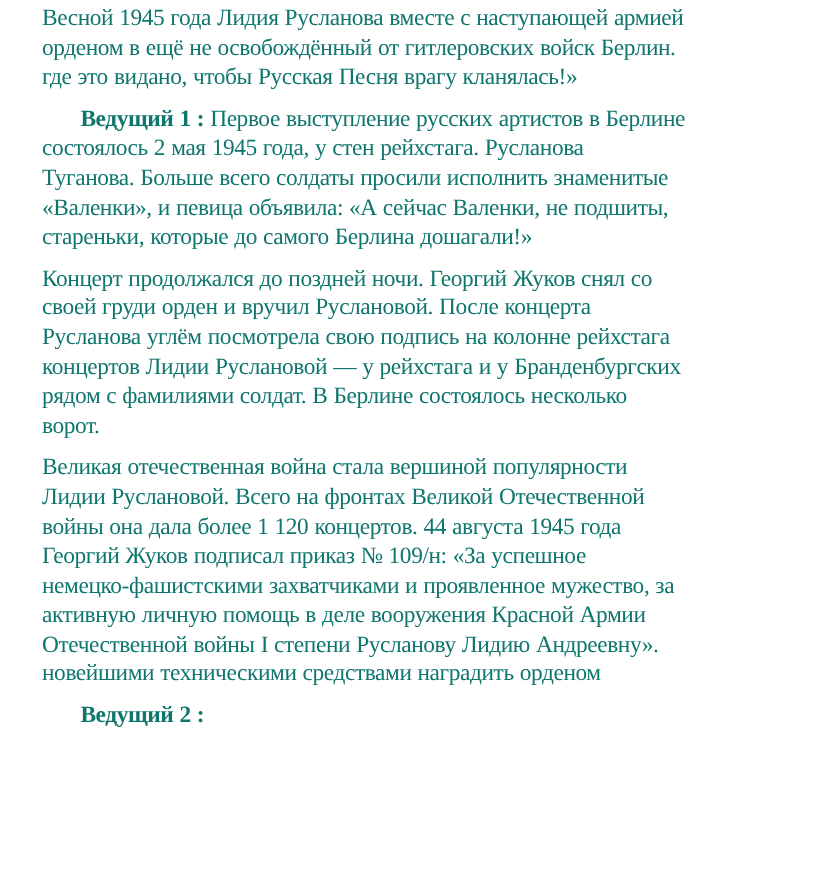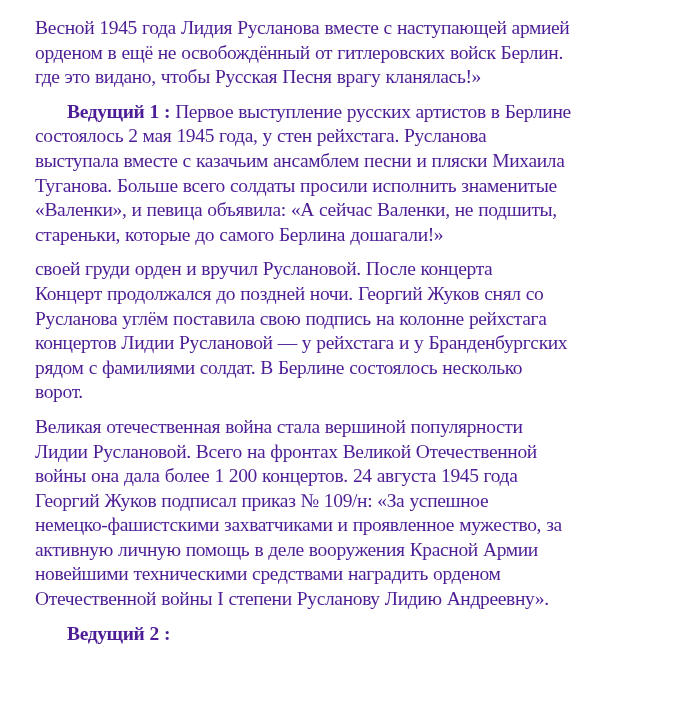--- a/index.html
+++ b/index.html
@@ -1,23 +1,23 @@
 <!DOCTYPE html>
 <html><head>
 <meta charset="utf-8">
 <style>
   html, body { margin: 0; padding: 0; background: #ffffff; }
   body { width: 682px; height: 724px; overflow: hidden; }
   .page {
     position: relative;
-    padding: 16px 8px 0 35px;
+    padding: 4px 8px 0 35px;
     font-family: "Liberation Serif", "DejaVu Serif", serif;
     font-size: 19.5px;
     line-height: 24.6px;
-    color: #4c1d95;
+    color: #0f766e;
     letter-spacing: -0.35px;
     word-spacing: 0.5px;
   }
   .para { margin: 0 0 10px 0; }
   .line { display: block; white-space: nowrap; }
   .bold { font-weight: bold; margin-left: 32px; }
 </style>
 </head>
 <body>
 
@@ -25,43 +25,42 @@
 
   <p class="para">
     <span class="line">Весной 1945 года Лидия Русланова вместе с наступающей армией</span>
     <span class="line">орденом в ещё не освобождённый от гитлеровских войск Берлин.</span>
     <span class="line">где это видано, чтобы Русская Песня врагу кланялась!»</span>
   </p>
 
   <p class="para">
     <span class="line"><span class="bold">Ведущий 1 :</span><span> Первое выступление русских артистов в Берлине</span></span>
     <span class="line">состоялось 2 мая 1945 года, у стен рейхстага. Русланова</span>
-    <span class="line">выступала вместе с казачьим ансамблем песни и пляски Михаила</span>
     <span class="line">Туганова. Больше всего солдаты просили исполнить знаменитые</span>
     <span class="line">«Валенки», и певица объявила: «А сейчас Валенки, не подшиты,</span>
     <span class="line">стареньки, которые до самого Берлина дошагали!»</span>
   </p>
 
   <p class="para">
+    <span class="line">Концерт продолжался до поздней ночи. Георгий Жуков снял со</span>
     <span class="line">своей груди орден и вручил Руслановой. После концерта</span>
-    <span class="line">Концерт продолжался до поздней ночи. Георгий Жуков снял со</span>
-    <span class="line">Русланова углём поставила свою подпись на колонне рейхстага</span>
+    <span class="line">Русланова углём посмотрела свою подпись на колонне рейхстага</span>
     <span class="line">концертов Лидии Руслановой — у рейхстага и у Бранденбургских</span>
     <span class="line">рядом с фамилиями солдат. В Берлине состоялось несколько</span>
     <span class="line">ворот.</span>
   </p>
 
   <p class="para">
     <span class="line">Великая отечественная война стала вершиной популярности</span>
     <span class="line">Лидии Руслановой. Всего на фронтах Великой Отечественной</span>
-    <span class="line">войны она дала более 1 200 концертов. 24 августа 1945 года</span>
+    <span class="line">войны она дала более 1 120 концертов. 44 августа 1945 года</span>
     <span class="line">Георгий Жуков подписал приказ № 109/н: «За успешное</span>
     <span class="line">немецко-фашистскими захватчиками и проявленное мужество, за</span>
     <span class="line">активную личную помощь в деле вооружения Красной Армии</span>
+    <span class="line">Отечественной войны I степени Русланову Лидию Андреевну».</span>
     <span class="line">новейшими техническими средствами наградить орденом</span>
-    <span class="line">Отечественной войны I степени Русланову Лидию Андреевну».</span>
   </p>
 
   <p class="para">
     <span class="line bold">Ведущий 2 :</span>
   </p>
 
 </div>
 
 </body></html>

